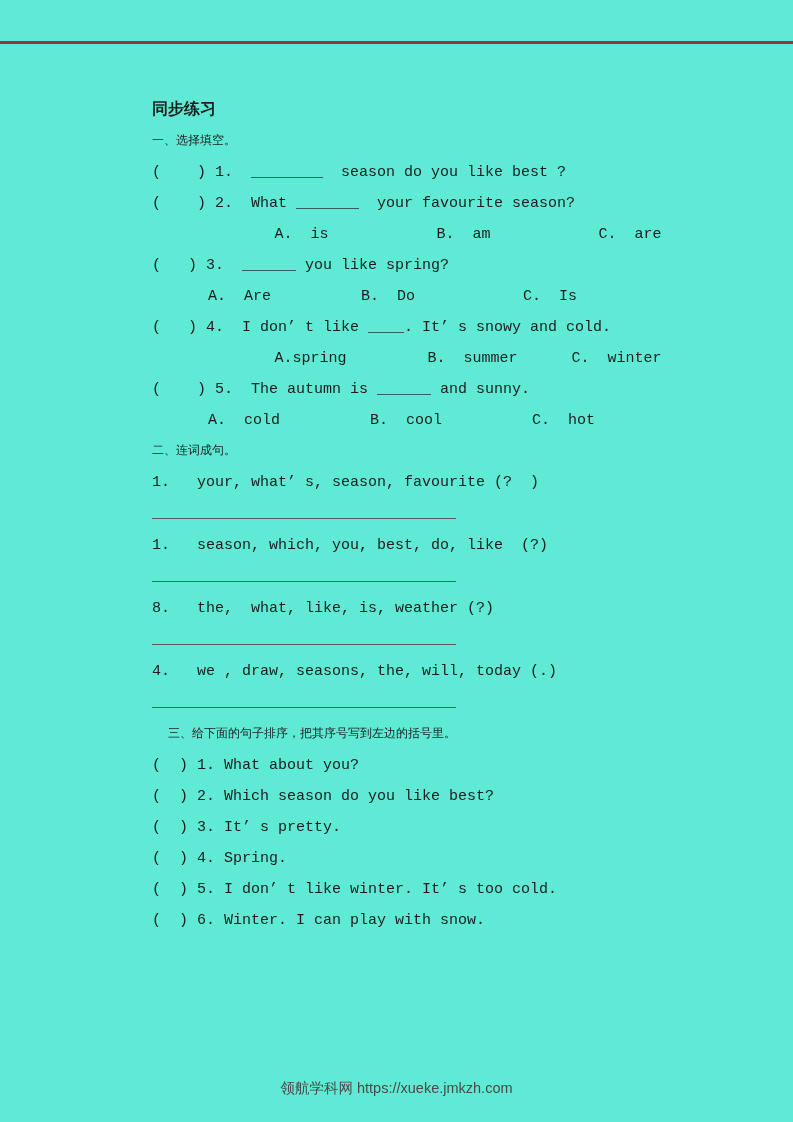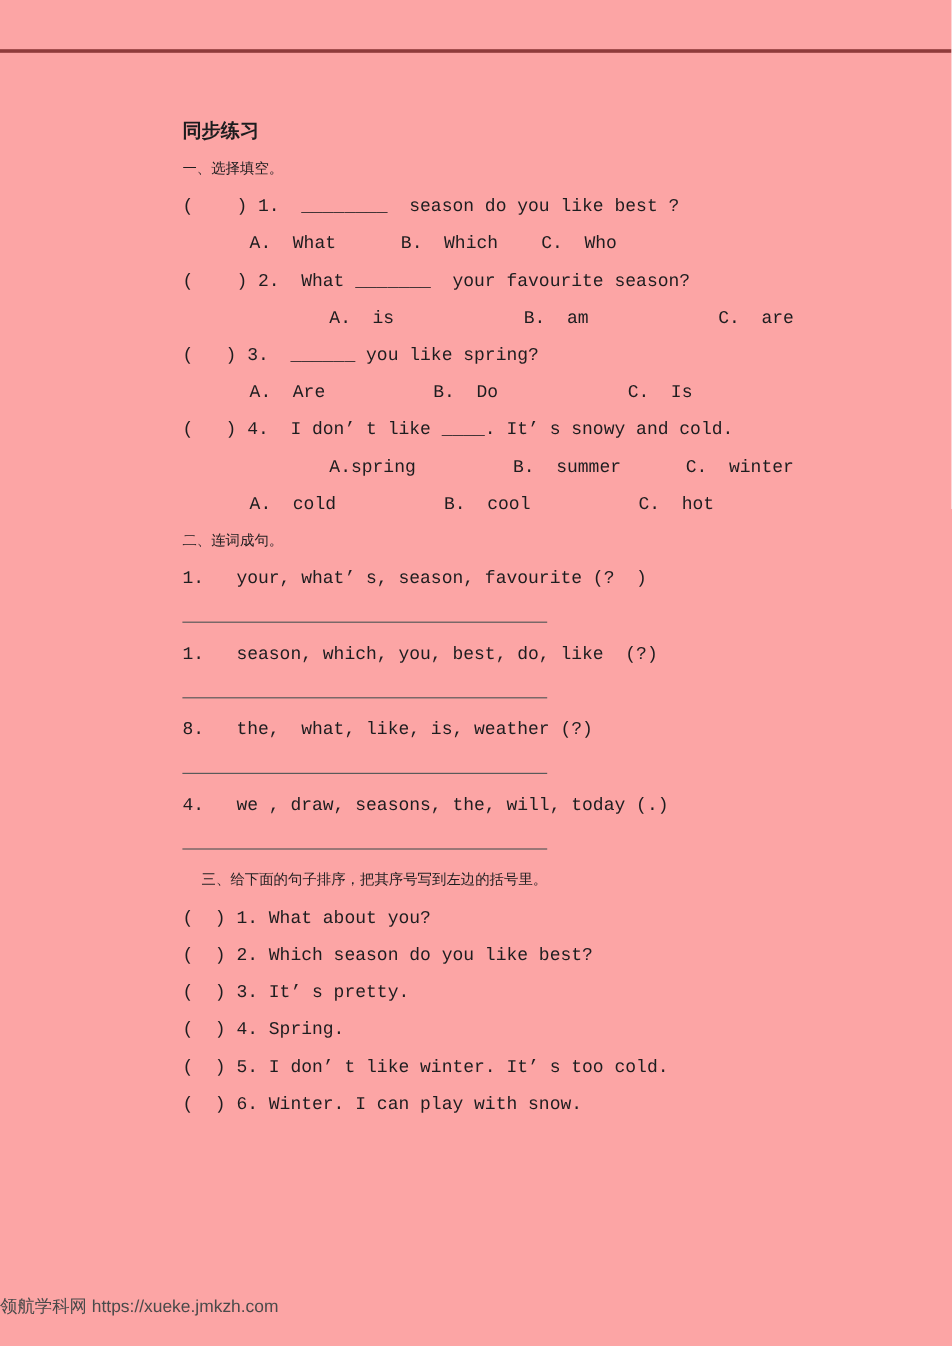--- a/index.html
+++ b/index.html
@@ -4,21 +4,21 @@
 <style>
   html, body {
     margin: 0;
     padding: 0;
     background: #ffffff;
   }
   .page {
     position: relative;
     width: 793px;
     height: 1122px;
-    background: #fca5a5;
+    background: #5eead4;
     overflow: hidden;
     font-family: "Liberation Mono", "DejaVu Sans Mono", monospace;
     color: #1d1d1f;
   }
   .top-rule {
     position: absolute;
     top: 41px;
     left: 0;
     width: 100%;
     height: 3px;
@@ -50,51 +50,51 @@
     height: 0;
     border-bottom: 1px solid #5a5a5a;
     margin: 20px 0 11px 0;
   }
   .s3-head { margin-top: 2px; margin-left: 16px; }
   .footer {
     position: absolute;
     left: 0;
     bottom: 24px;
     width: 100%;
-    text-align: left;
+    text-align: center;
     font-size: 14.5px;
     color: #4a4a4a;
     font-family: "Liberation Sans", "DejaVu Sans", sans-serif;
   }
 </style>
 </head>
 <body>
 
 <div class="page">
 
   <div class="top-rule"></div>
 
   <div class="content">
 
     <div class="line doc-title">同步练习</div>
 
     <div class="line heading">一、选择填空。</div>
 
     <div class="line">(    ) 1.  ________  season do you like best ?</div>
-    <div class="line ind1">A.  What      B.  Which    C.  Who</div>
 
     <div class="line">(    ) 2.  What _______  your favourite season?</div>
     <div class="line ind2">A.  is            B.  am            C.  are</div>
 
     <div class="line">(   ) 3.  ______ you like spring?</div>
     <div class="line ind1">A.  Are          B.  Do            C.  Is</div>
 
     <div class="line">(   ) 4.  I don’ t like ____. It’ s snowy and cold.</div>
     <div class="line ind2">A.spring         B.  summer      C.  winter</div>
 
+    <div class="line">(    ) 5.  The autumn is ______ and sunny.</div>
     <div class="line ind1">A.  cold          B.  cool          C.  hot</div>
 
     <div class="line heading">二、连词成句。</div>
 
     <div class="line">1.   your, what’ s, season, favourite (?  )</div>
     <div class="answer-line"></div>
 
     <div class="line">1.   season, which, you, best, do, like  (?)</div>
     <div class="answer-line"></div>
 

